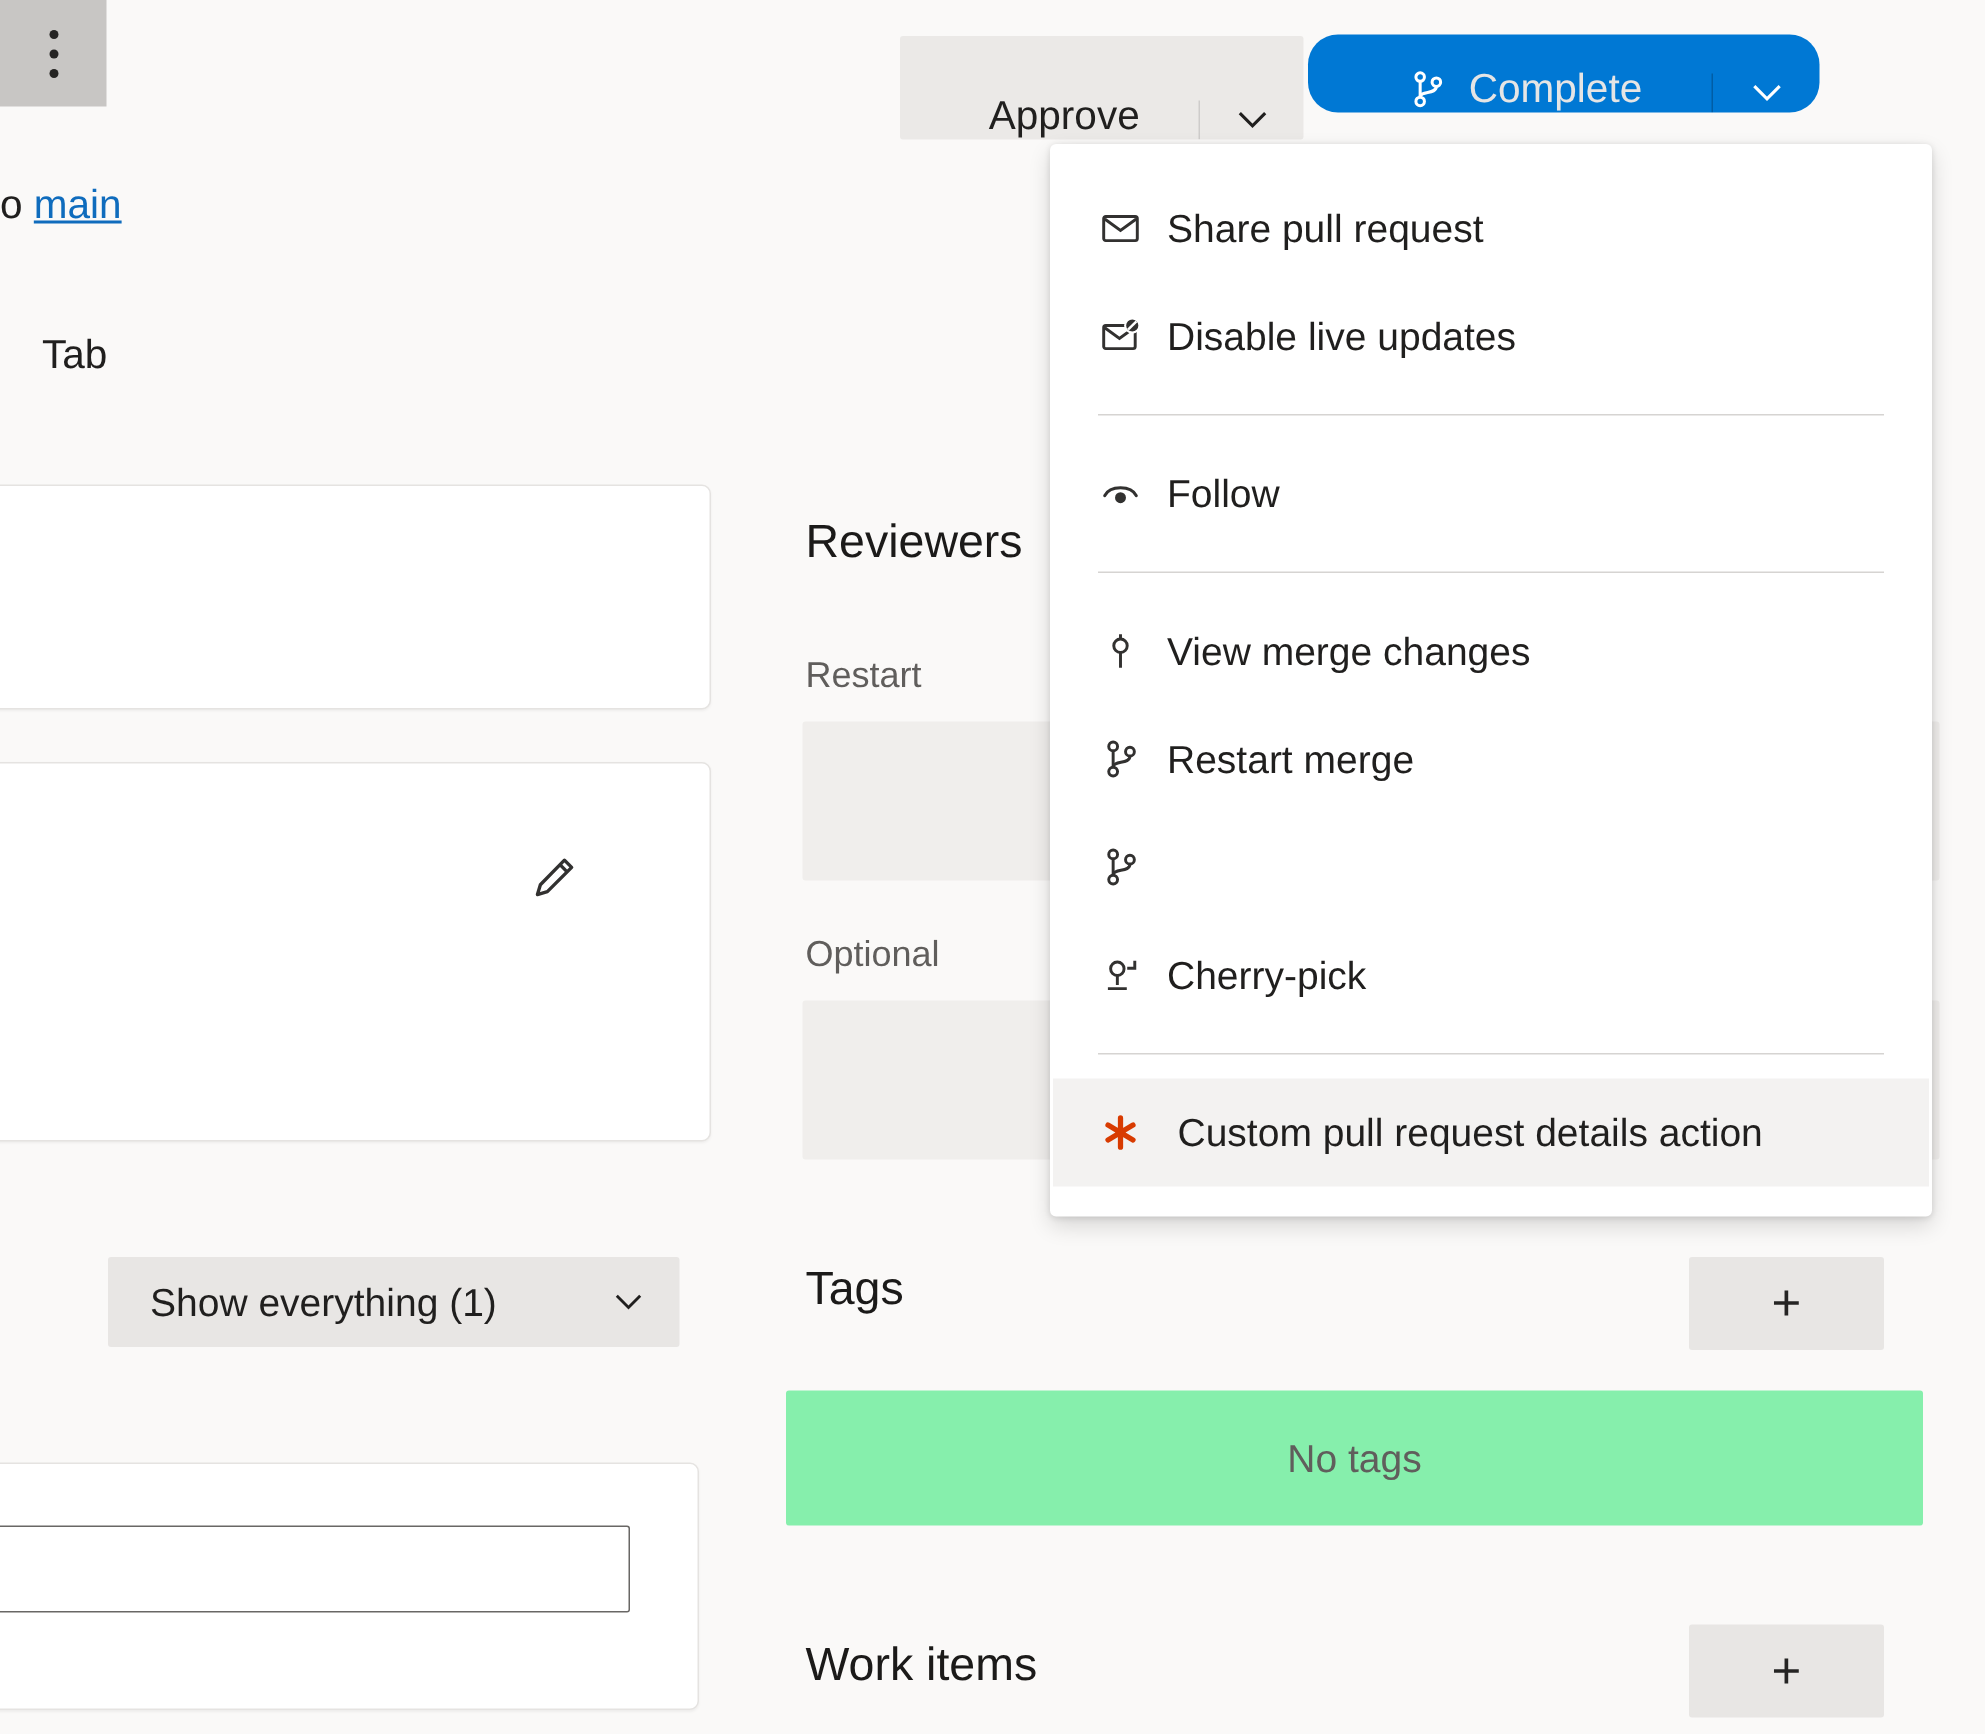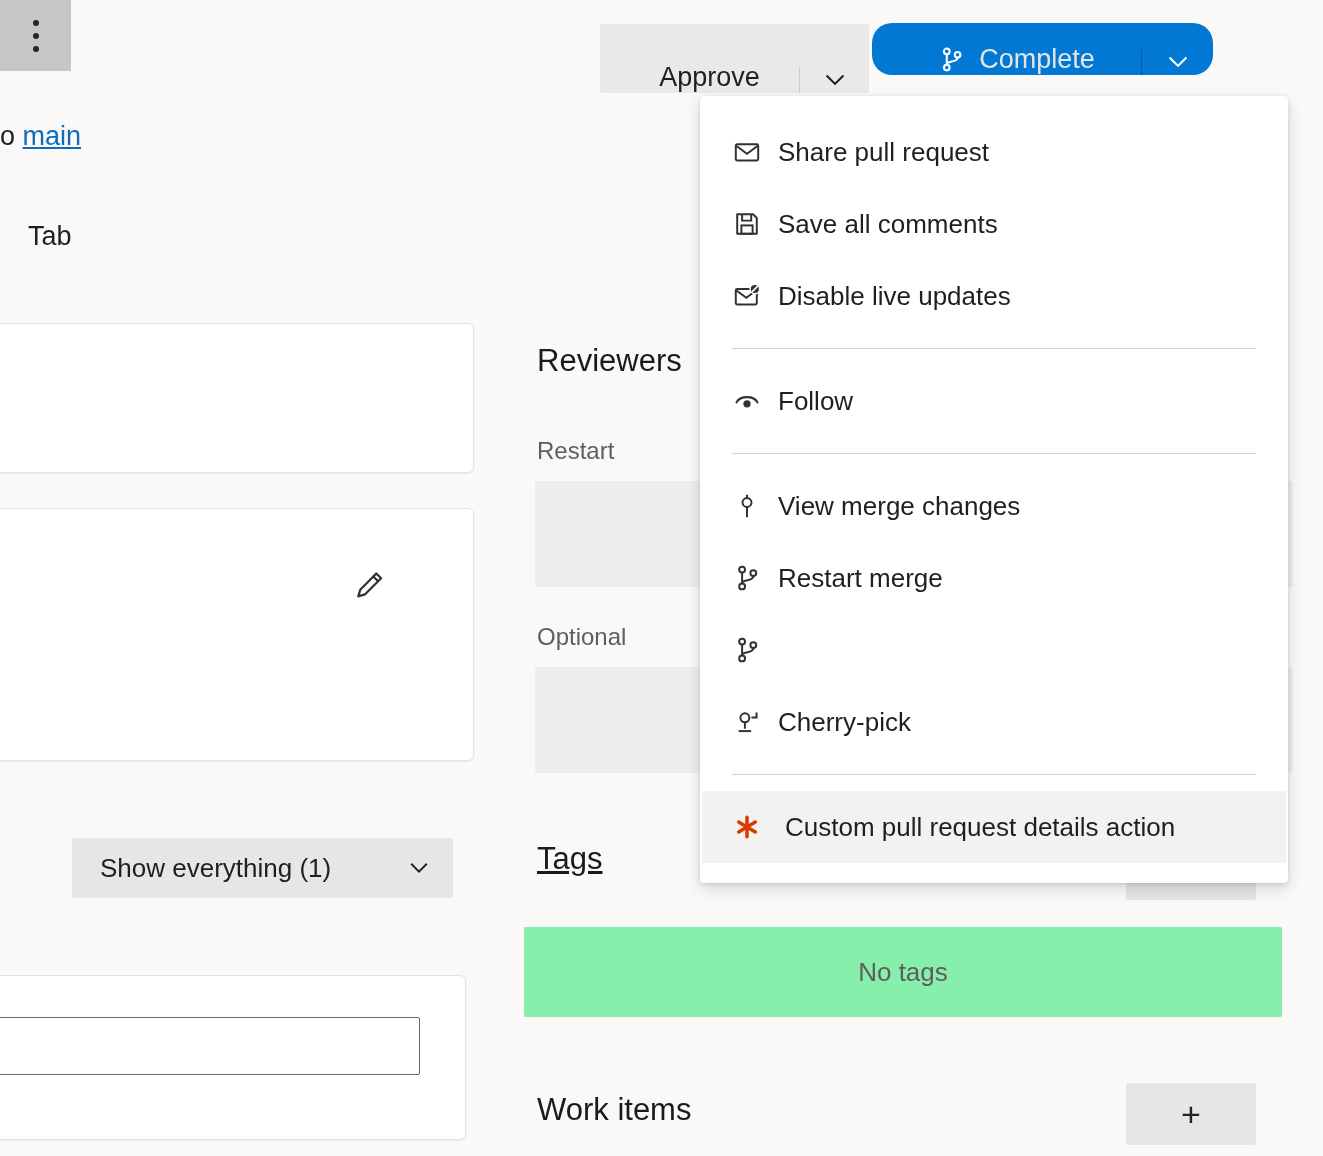--- a/index.html
+++ b/index.html
@@ -126,21 +126,21 @@
 
   <div class="card card3"></div>
   <input class="text-input" type="text" value="" style="">
 
   <div class="section-title" style="left:537px; top:343px;">Reviewers</div>
   <div class="sub-label" style="left:537px; top:437px;">Restart</div>
   <div class="ph-box" style="top:481px;"></div>
   <div class="sub-label" style="left:537px; top:623px;">Optional</div>
   <div class="ph-box" style="top:667px;"></div>
 
-  <div class="section-title" style="left:537px; top:841px;text-decoration:underline;">Tags</div>
+  <div class="section-title" style="left:537px; top:841px;">Tags</div>
   <div class="add-btn" style="left:1126px; top:838px;">
     <span>+</span>
   </div>
   <div class="no-tags-box">
     <span>No tags</span>
   </div>
 
   <div class="section-title" style="left:537px; top:1092px;">Work items</div>
   <div class="add-btn" style="left:1126px; top:1083px;">
     <span>+</span>
@@ -151,30 +151,20 @@
     <div class="menu-item">
       <span class="mi-icon">
         <svg class="ic" width="28" height="28" viewBox="0 0 20 20">
           <rect x="2" y="4.5" width="16" height="11.5" rx="1" fill="none" stroke="#323130" stroke-width="1.4"></rect>
           <path d="M2.5 5.7 L10 11.2 L17.5 5.7" fill="none" stroke="#323130" stroke-width="1.4"></path>
         </svg>
       </span>
       <span>Share pull request</span>
     </div>
 
-    <div class="menu-item">
-      <span class="mi-icon">
-        <svg class="ic" width="28" height="28" viewBox="0 0 20 20">
-          <path d="M3 3 H14.3 L17 5.7 V17 H3 Z" fill="none" stroke="#323130" stroke-width="1.4" stroke-linejoin="round"></path>
-          <path d="M6.5 3 V7.6 H13 V3" fill="none" stroke="#323130" stroke-width="1.4"></path>
-          <rect x="6" y="11" width="8" height="6" fill="none" stroke="#323130" stroke-width="1.4"></rect>
-        </svg>
-      </span>
-      <span>Save all comments</span>
-    </div>
 
     <div class="menu-item">
       <span class="mi-icon">
         <svg class="ic" width="28" height="28" viewBox="0 0 20 20">
           <rect x="2" y="5" width="15" height="11" rx="1" fill="none" stroke="#323130" stroke-width="1.4"></rect>
           <path d="M2.5 6.1 L9.5 11.2 L16.5 6.1" fill="none" stroke="#323130" stroke-width="1.4"></path>
           <circle cx="15.6" cy="5" r="3.4" fill="#323130" stroke="#fff" stroke-width="1"></circle>
           <path d="M13.6 7 L17.6 3" stroke="#fff" stroke-width="1.2"></path>
         </svg>
       </span>

